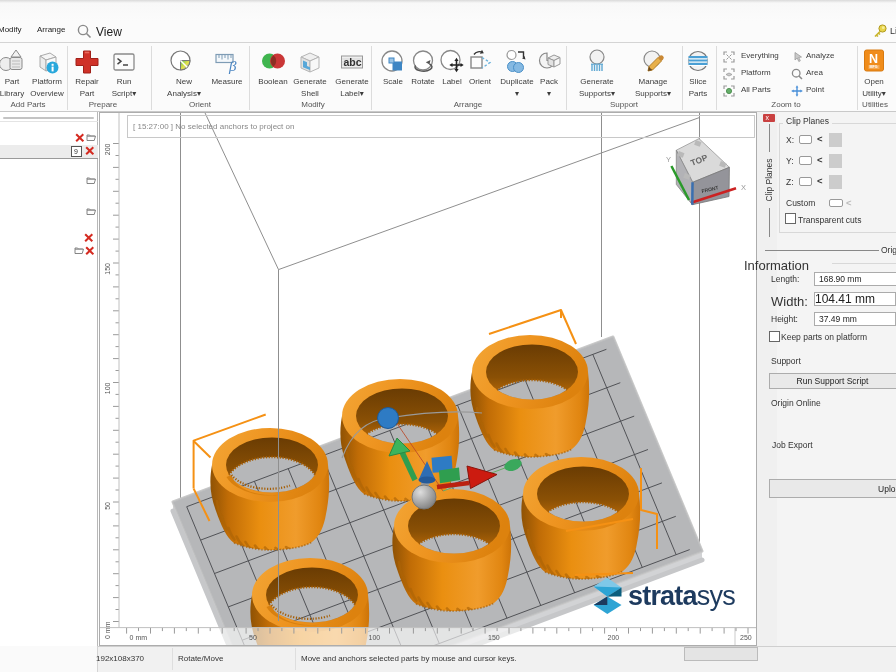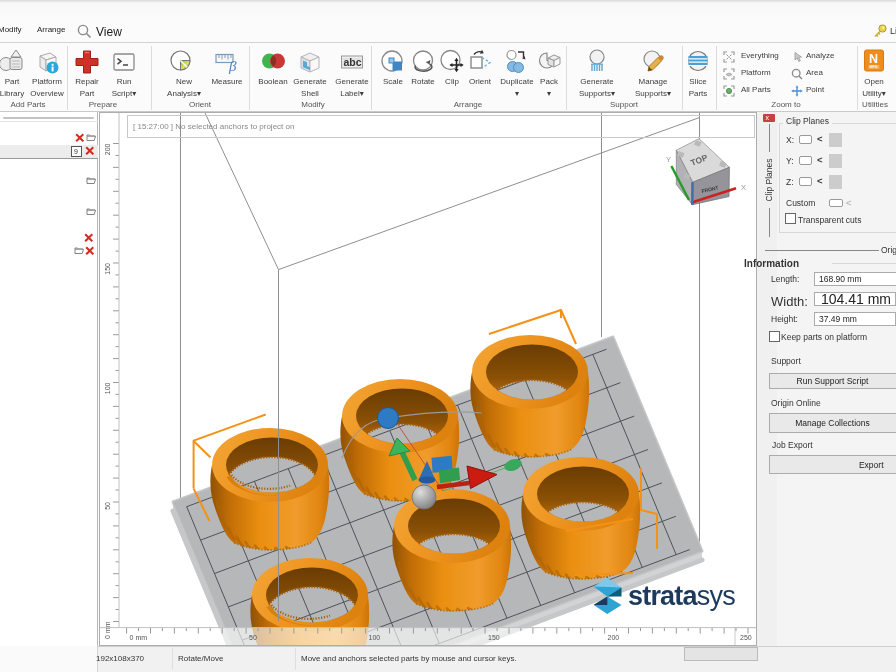--- a/index.html
+++ b/index.html
@@ -115,21 +115,21 @@
       <g stroke="#222" stroke-width="1.6">
         <path d="M18.5 12.5v9M14 17h9"></path>
       </g>
       <g fill="#222">
         <path d="M18.5 9.8l-2.1 3.2h4.2z"></path>
         <path d="M18.5 24.2l-2.1-3.2h4.2z"></path>
         <path d="M11.3 17l3.2-2.1v4.2z"></path>
         <path d="M25.7 17l-3.2-2.1v4.2z"></path>
       </g>
     </svg>
-    <div class="lbl" style="left:407px;top:76px;width:90px">Clip</div>
+    <div class="lbl" style="left:407px;top:76px;width:90px">Label</div>
     <svg class="abs" style="left:466px;top:48px" width="28" height="28" viewBox="0 0 28 28">
       <path d="M8 6.5 C10 3.5 14 3 16.5 4.5" fill="none" stroke="#333" stroke-width="1.4"></path>
       <path d="M16 1.8l1.8 3.4-3.9.6z" fill="#333"></path>
       <rect x="5" y="9" width="11" height="11" fill="#fdfdfd" stroke="#888" stroke-width="1.4"></rect>
       <path d="M16 9.5 L24 14.5 L16 20" fill="none" stroke="#6db4dd" stroke-width="1.4" stroke-dasharray="2.5 2"></path>
     </svg>
     <div class="lbl" style="left:435px;top:76px;width:90px">Orient</div>
     <svg class="abs" style="left:503px;top:48px" width="28" height="28" viewBox="0 0 28 28">
       <circle cx="8.5" cy="7" r="4.5" fill="#fff" stroke="#999" stroke-width="1.2"></circle>
       <path d="M15 4h5.5v5.5" fill="none" stroke="#333" stroke-width="1.4"></path>
@@ -468,36 +468,35 @@
     <div class="abs" style="left:798.5px;top:177px;width:13.5px;height:9px;background:#fff;border:1px solid #999;border-radius:2px"></div>
     <div class="abs" style="left:817px;top:175px;font-size:9.5px;color:#333;font-weight:bold;white-space:nowrap">&lt;</div>
     <div class="abs" style="left:829px;top:175px;width:12.5px;height:13.5px;background:#ccc"></div>
     <div class="abs" style="left:786px;top:198px;font-size:8.5px;color:#333;font-weight:normal;white-space:nowrap">Custom</div>
     <div class="abs" style="left:829px;top:198.5px;width:13.5px;height:8.5px;background:#fff;border:1px solid #999;border-radius:2px"></div>
     <div class="abs" style="left:846px;top:197px;font-size:9.5px;color:#bbb;font-weight:bold;white-space:nowrap">&lt;</div>
     <div class="abs" style="left:785px;top:213px;width:10.5px;height:10.5px;background:#fff;border:1px solid #666"></div>
     <div class="abs" style="left:798px;top:215px;font-size:8.5px;color:#333;font-weight:normal;white-space:nowrap">Transparent cuts</div>
     <div class="abs" style="left:765px;top:250px;width:114px;height:1px;background:#888"></div>
     <div class="abs" style="left:881px;top:245px;font-size:8.5px;color:#333;font-weight:normal;white-space:nowrap">Orig</div>
-    <div class="abs" style="left:744px;top:258px;font-size:10px;color:#333;font-weight:bold;white-space:nowrap">Information</div>
+    <div class="abs" style="left:744px;top:258px;font-size:13px;color:#333;font-weight:normal;white-space:nowrap">Information</div>
     <div class="abs" style="left:832px;top:263px;width:64px;height:1px;background:#d8d8d8"></div>
     <div class="abs" style="left:771px;top:274px;font-size:8.5px;color:#333;font-weight:normal;white-space:nowrap">Length:</div>
     <div class="abs" style="left:814px;top:272px;width:98px;height:14px;background:#fff;border:1px solid #ababab;font-size:8.5px;color:#222;padding:0 0 8px 4px;line-height:13px">168.90 mm</div>
     <div class="abs" style="left:771px;top:294px;font-size:13px;color:#333;font-weight:normal;white-space:nowrap">Width:</div>
-    <div class="abs" style="left:814px;top:292px;width:82px;height:14px;background:#fff;border:1px solid #ababab;font-size:14px;color:#222;padding:0 0 0 6px;line-height:13px">104.41 mm</div>
+    <div class="abs" style="left:814px;top:292px;width:82px;height:14px;background:#fff;border:1px solid #ababab;font-size:12px;color:#222;padding:0 0 0 0;line-height:13px">104.41 mm</div>
     <div class="abs" style="left:771px;top:314px;font-size:8.5px;color:#333;font-weight:normal;white-space:nowrap">Height:</div>
     <div class="abs" style="left:814px;top:312px;width:82px;height:14px;background:#fff;border:1px solid #ababab;font-size:8.5px;color:#222;padding:0 0 0 4px;line-height:13px">37.49 mm</div>
     <div class="abs" style="left:768.5px;top:331px;width:11px;height:11px;background:#fff;border:1px solid #666"></div>
     <div class="abs" style="left:781px;top:332px;font-size:8.5px;color:#333;font-weight:normal;white-space:nowrap">Keep parts on platform</div>
     <div class="abs" style="left:771px;top:356px;font-size:8.5px;color:#333;font-weight:normal;white-space:nowrap">Support</div>
     <div class="btn" style="left:768.5px;top:373px;width:128px;height:16px;line-height:15px">Run Support Script</div>
     <div class="abs" style="left:771px;top:398px;font-size:8.5px;color:#333;font-weight:normal;white-space:nowrap">Origin Online</div>
-    <div class="btn" style="left:768.5px;top:412.5px;width:128px;height:20px;line-height:19px">Manage Collections</div>
     <div class="abs" style="left:772px;top:440px;font-size:8.5px;color:#333;font-weight:normal;white-space:nowrap">Job Export</div>
-    <div class="btn" style="left:768.5px;top:454.5px;width:128px;height:19px;line-height:18px;text-align:right;padding-right:12px">Export</div>
+    <div class="btn" style="left:768.5px;top:478.5px;width:128px;height:19px;line-height:18px;text-align:right;padding-right:0px">Uplo</div>
     <div class="abs" style="left:0;top:646px;width:896px;height:26px;background:#f1f1f1;border-top:1px solid #cfcfcf"></div>
     <div class="abs" style="left:0;top:646px;width:98px;height:26px;background:#fafafa;border-right:1px solid #d4d4d4"></div>
     <div class="abs" style="left:96px;top:653.5px;font-size:8px;color:#333">192x108x370</div>
     <div class="abs" style="left:178px;top:653.5px;font-size:8px;color:#333">Rotate/Move</div>
     <div class="abs" style="left:301px;top:653.5px;font-size:8px;color:#333">Move and anchors selected parts by mouse and cursor keys.</div>
     <div class="abs" style="left:684px;top:647px;width:74px;height:14px;background:#e4e4e4;border:1px solid #bbb"></div>
     <div class="abs" style="left:172px;top:648px;width:1px;height:22px;background:#dedede"></div>
     <div class="abs" style="left:295px;top:648px;width:1px;height:22px;background:#dedede"></div>
   </div>
 </body></html>

